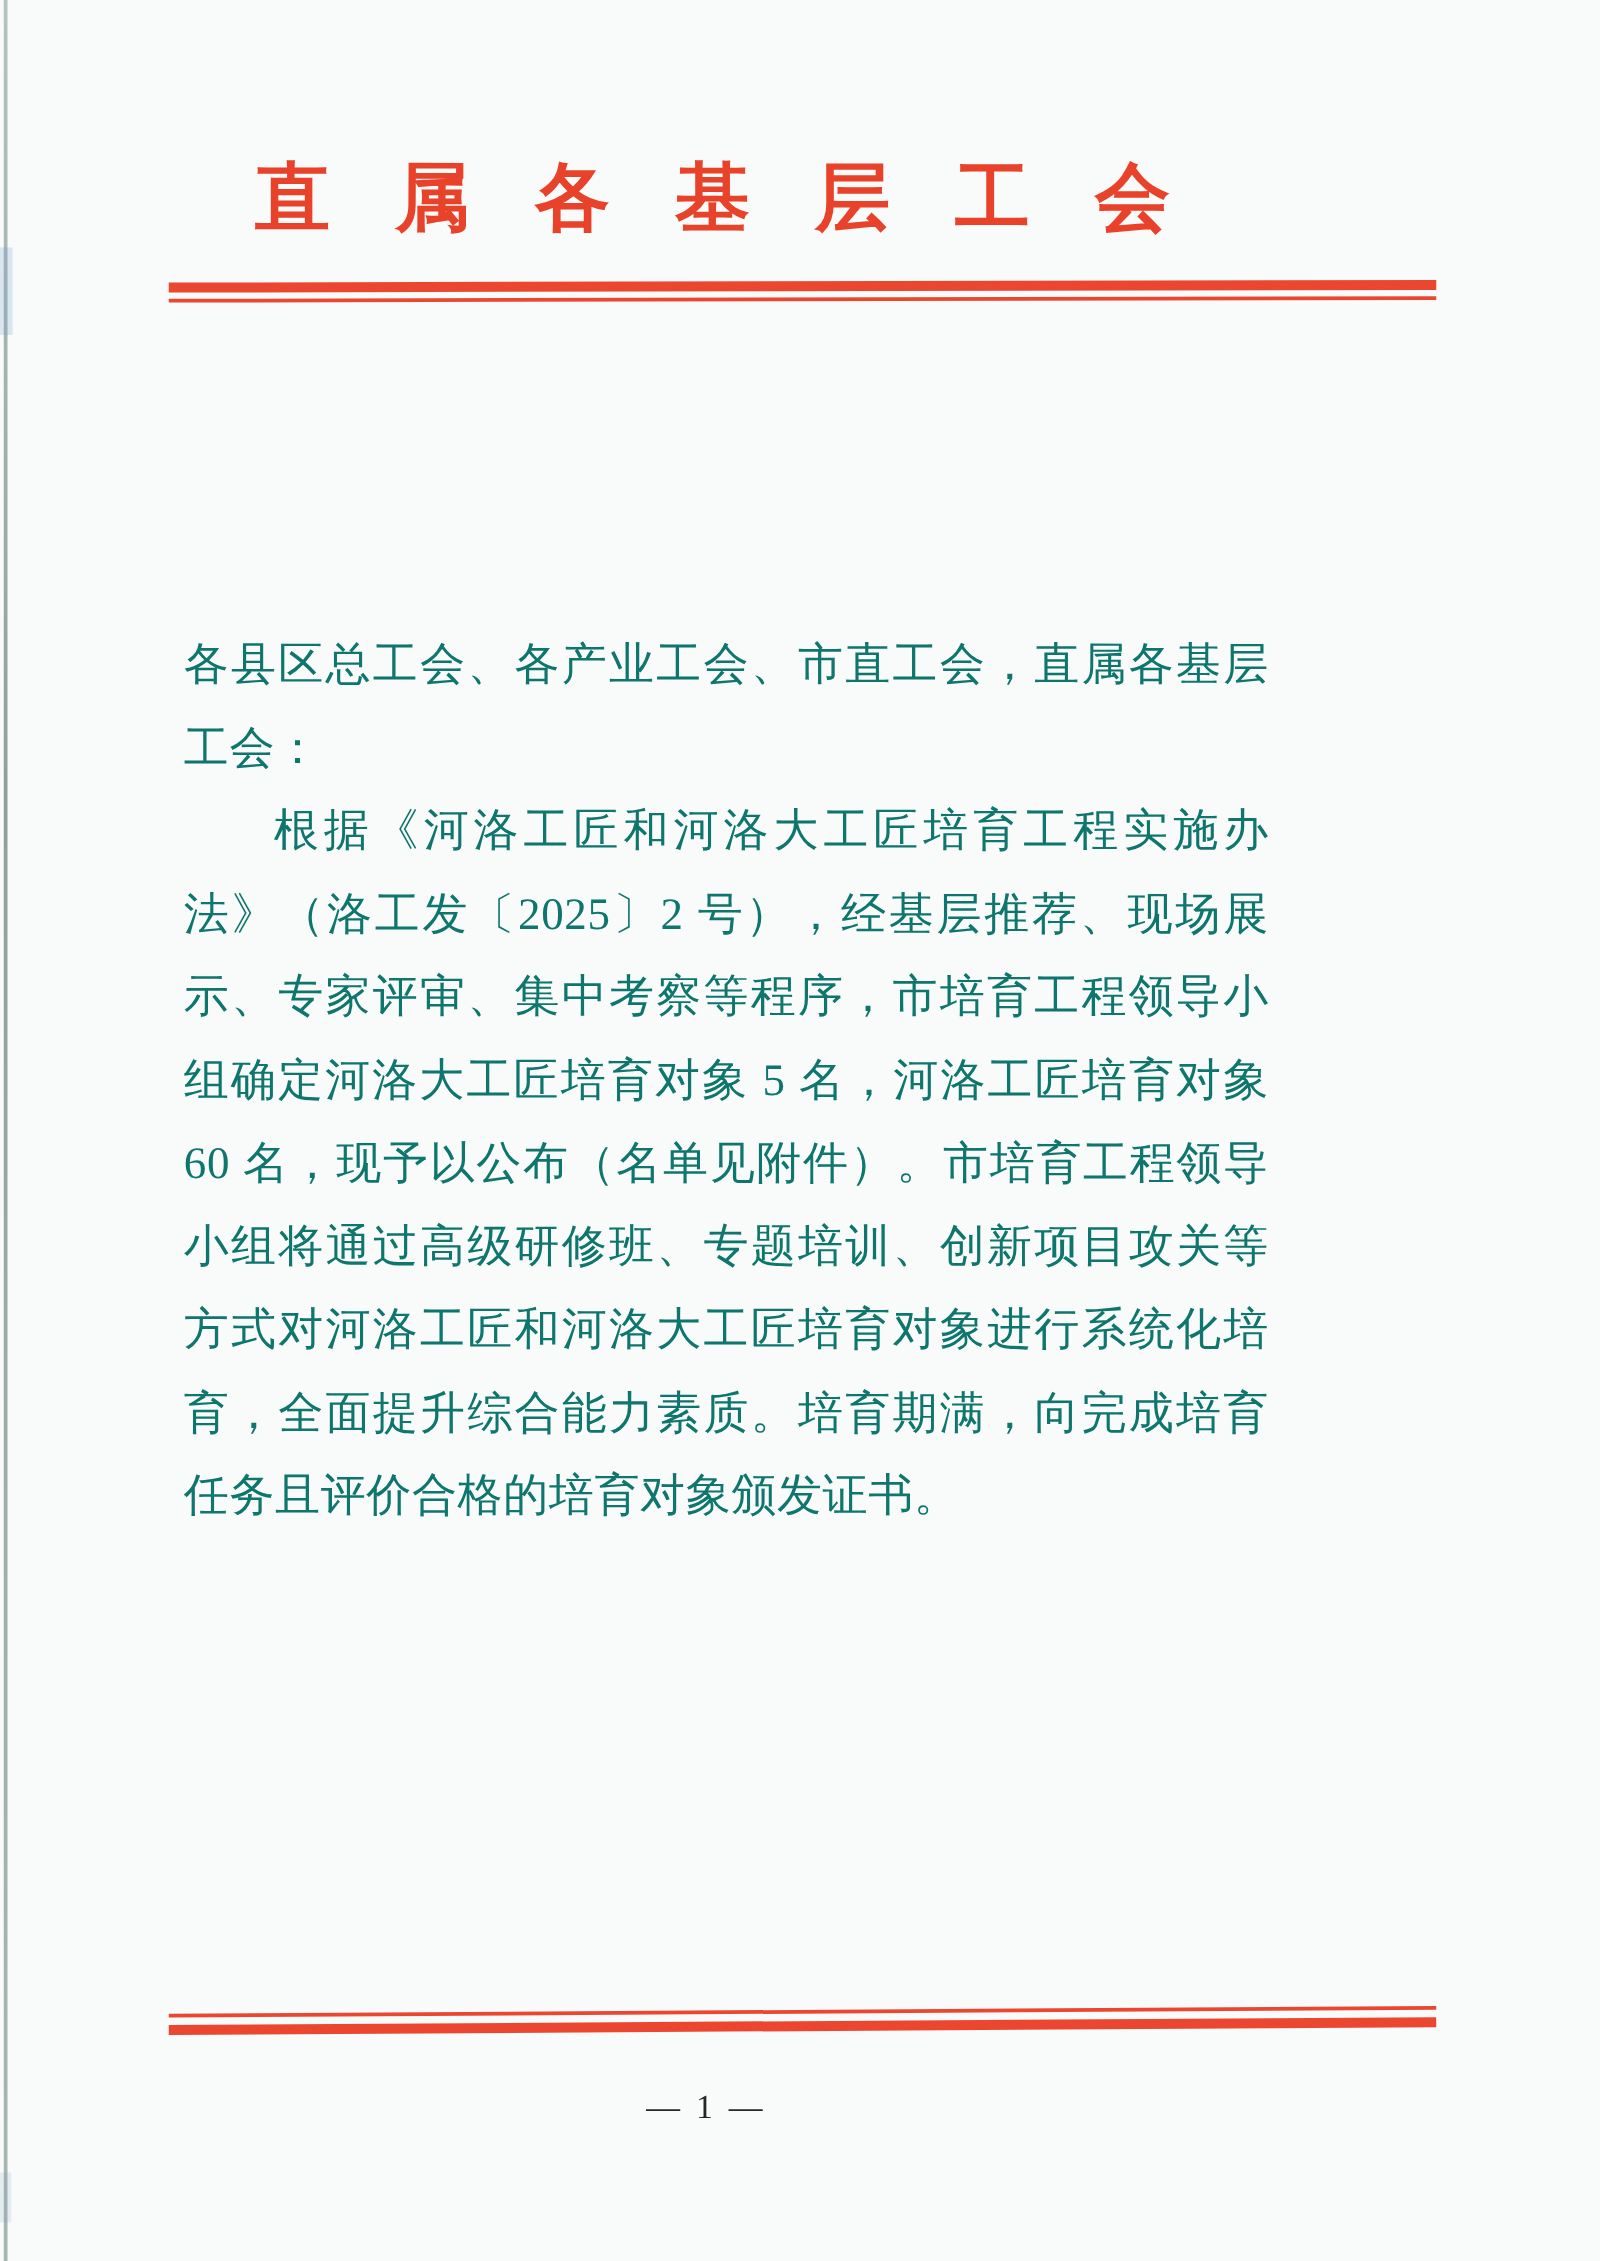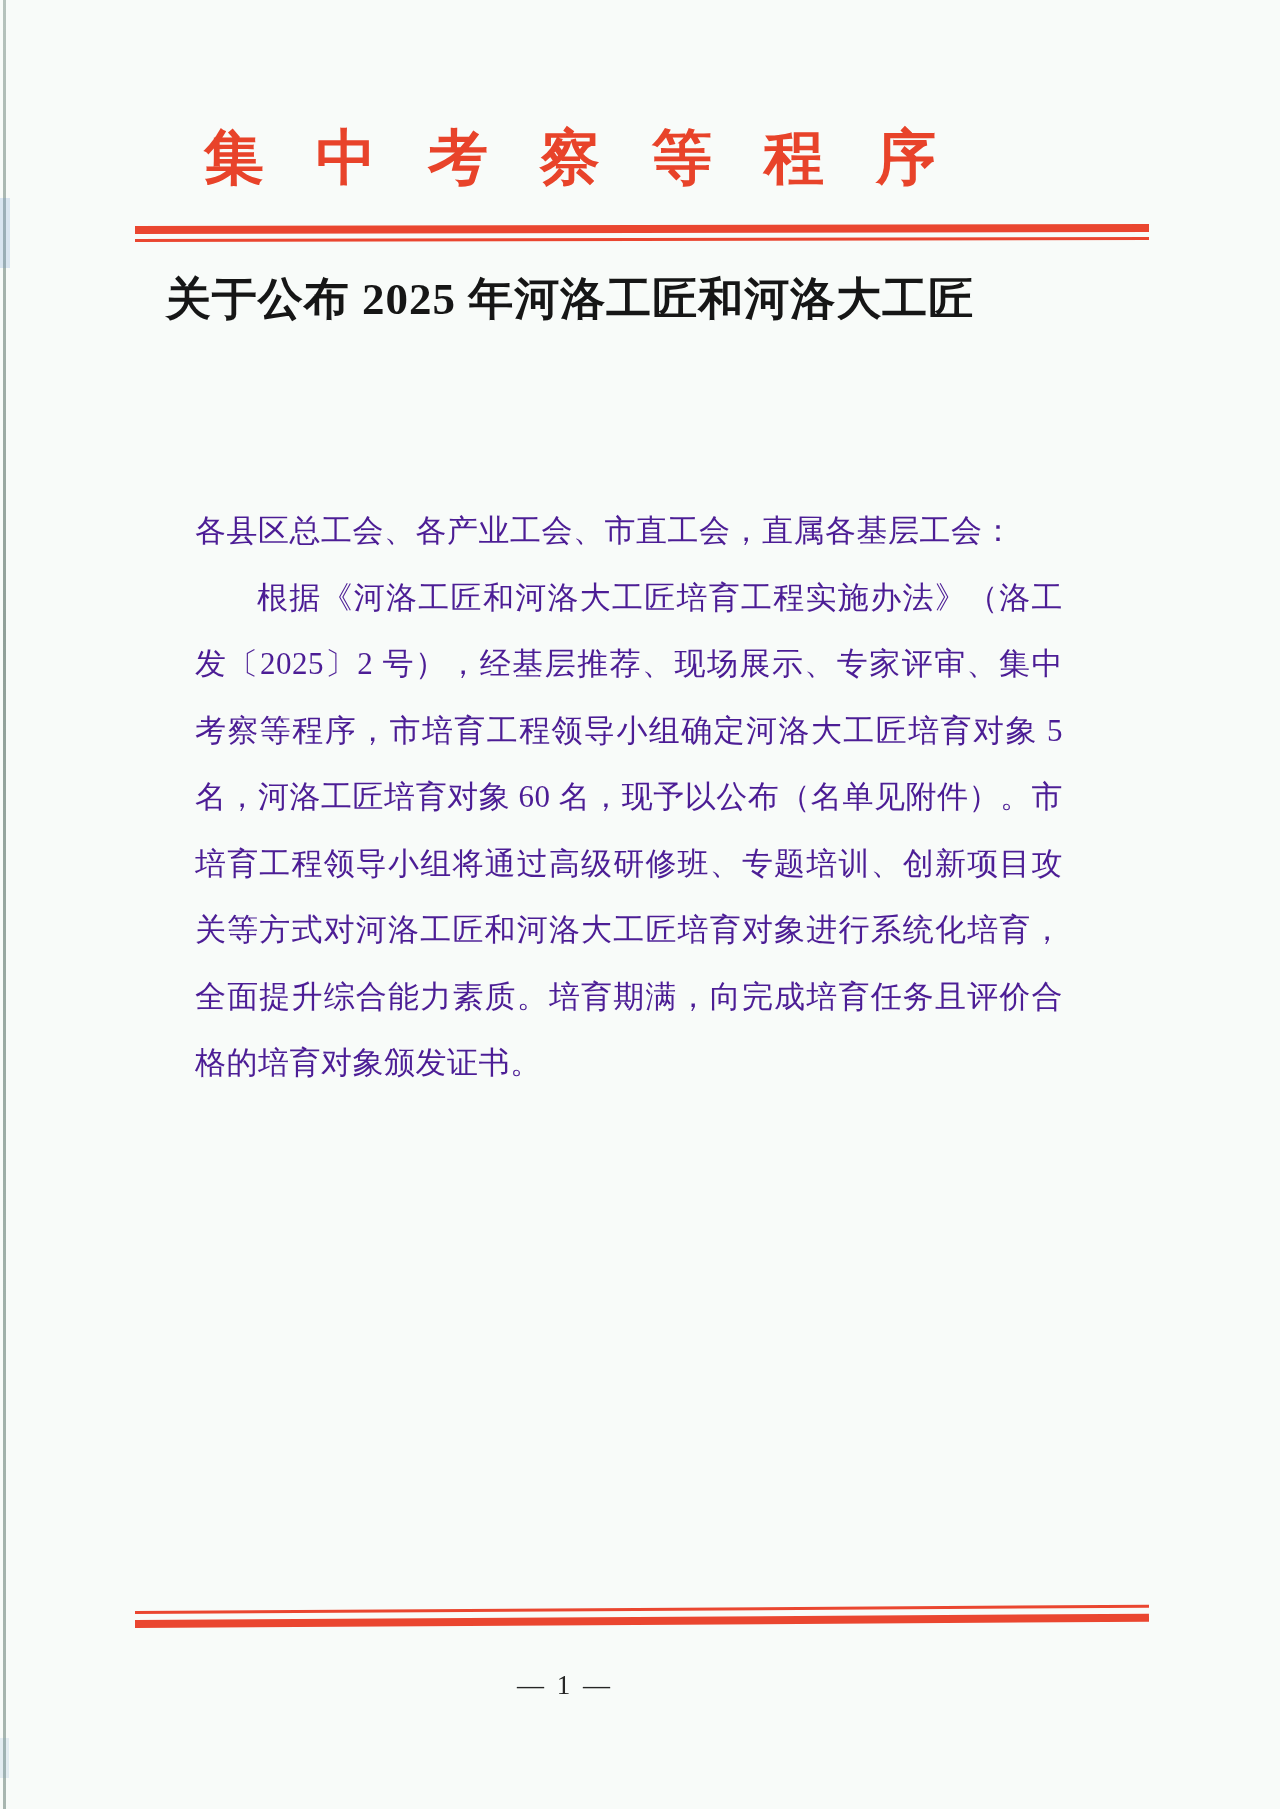--- a/index.html
+++ b/index.html
@@ -39,46 +39,45 @@
   
   .doc-title {
     position:absolute; top:262px; left:140px; width:860px;
     text-align:center; font-weight:bold; color:#161616;
     font-size:45px; line-height:75px;
     letter-spacing:1px;
   }
   
   .doc-body {
     position:absolute; top:498px; left:147px; width:868px;
-    font-size:31px; line-height:66.5px; color:#4c1d95;
-    text-align:justify; letter-spacing:0.5px;margin-left:48px;
+    font-size:36px; line-height:66.5px; color:#0f766e;
+    text-align:justify; letter-spacing:0.5px;
   }
   .doc-body p { margin:0; }
   .doc-body p.indent { text-indent:2em; }
   
   .page-number {
     position:absolute; top:1670px; left:140px; width:850px;
     text-align:center; font-size:27px; color:#262626; letter-spacing:3px;
     font-family:"Liberation Serif","DejaVu Serif",serif;
   }
 </style>
 </head>
 <body>
 
 <div class="scan-edge"></div>
 <div class="scan-tint-a"></div>
 <div class="scan-tint-b"></div>
 
-<div class="org-name">集中考察等程序</div>
+<div class="org-name">直属各基层工会</div>
 
 <div class="rule rule-top-thick"></div>
 <div class="rule rule-top-thin"></div>
 
 <div class="doc-title">
-  <div>关于公布 2025 年河洛工匠和河洛大工匠</div>
 </div>
 
 <div class="doc-body">
   <p>各县区总工会、各产业工会、市直工会，直属各基层工会：</p>
   <p class="indent">根据《河洛工匠和河洛大工匠培育工程实施办法》（洛工发〔2025〕2 号），经基层推荐、现场展示、专家评审、集中考察等程序，市培育工程领导小组确定河洛大工匠培育对象 5 名，河洛工匠培育对象 60 名，现予以公布（名单见附件）。市培育工程领导小组将通过高级研修班、专题培训、创新项目攻关等方式对河洛工匠和河洛大工匠培育对象进行系统化培育，全面提升综合能力素质。培育期满，向完成培育任务且评价合格的培育对象颁发证书。</p>
 </div>
 
 <div class="rule rule-bottom-thin"></div>
 <div class="rule rule-bottom-thick"></div>
 

